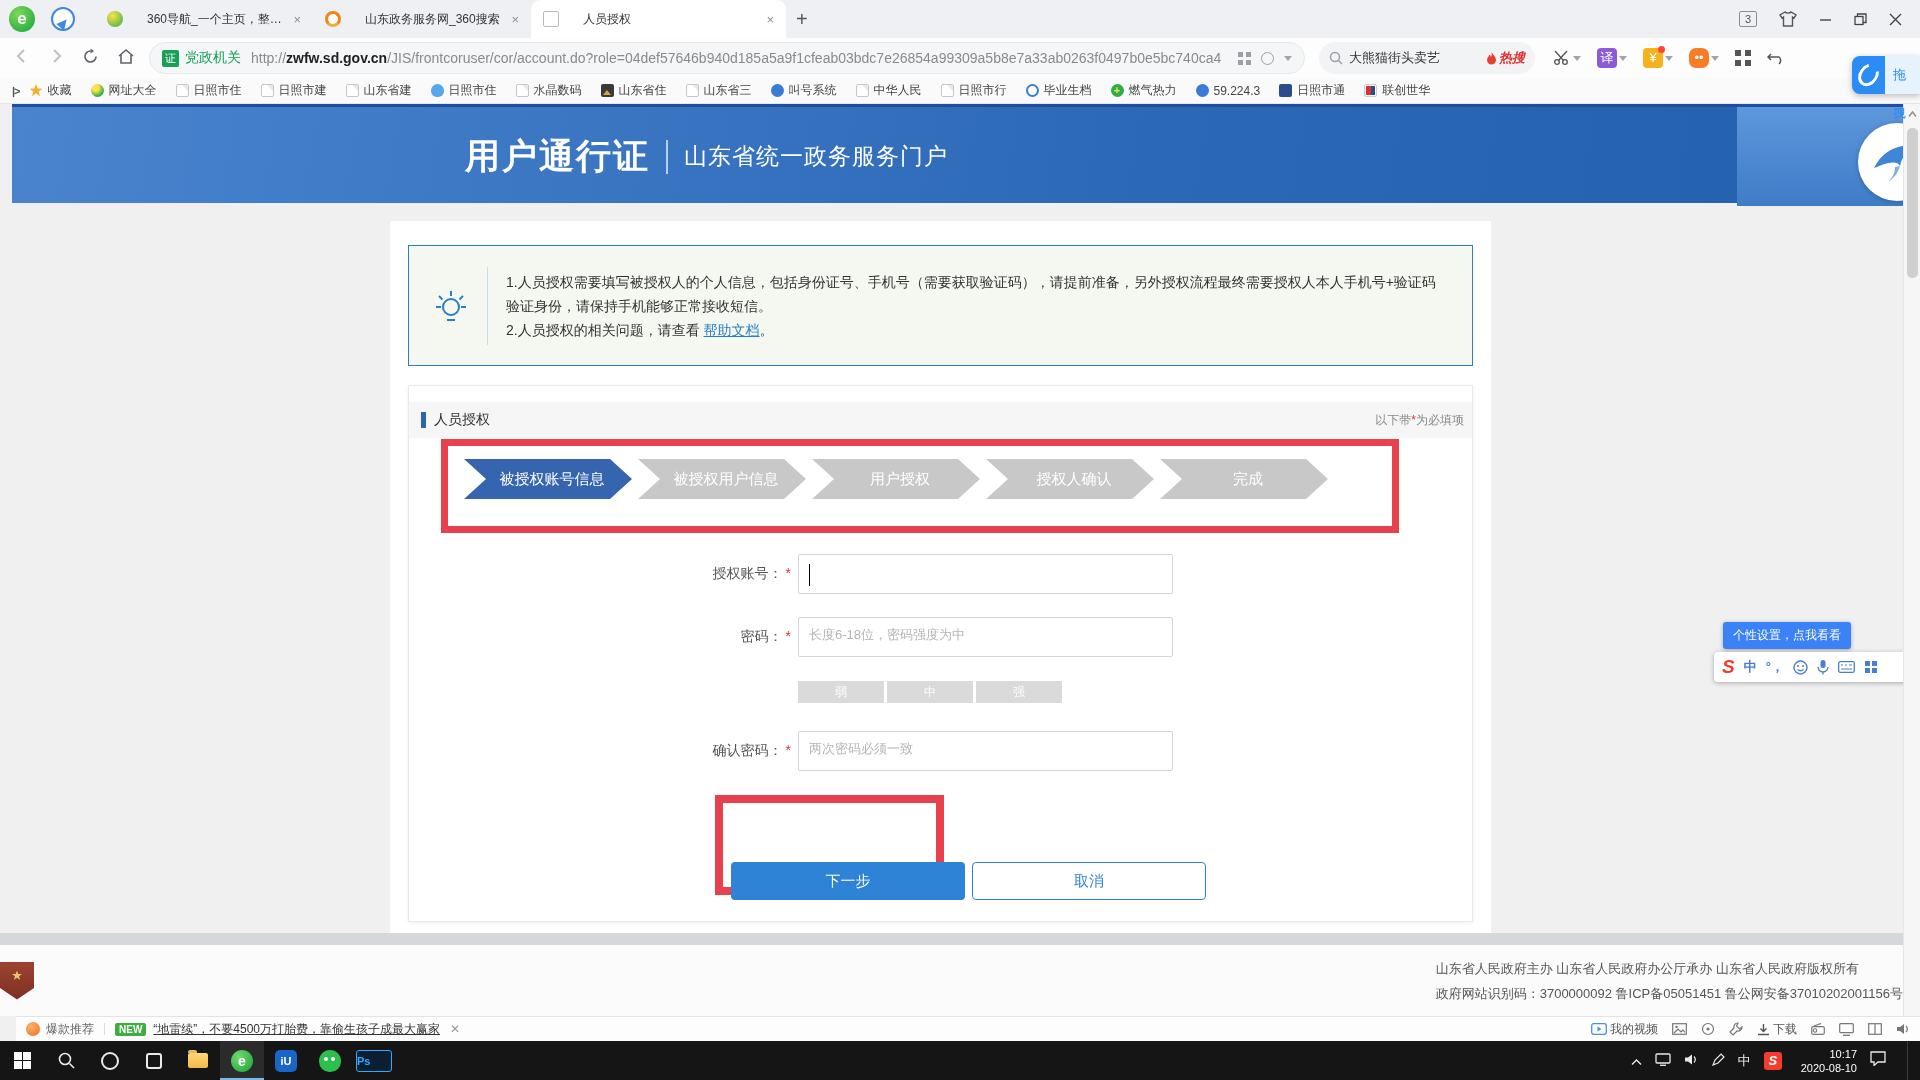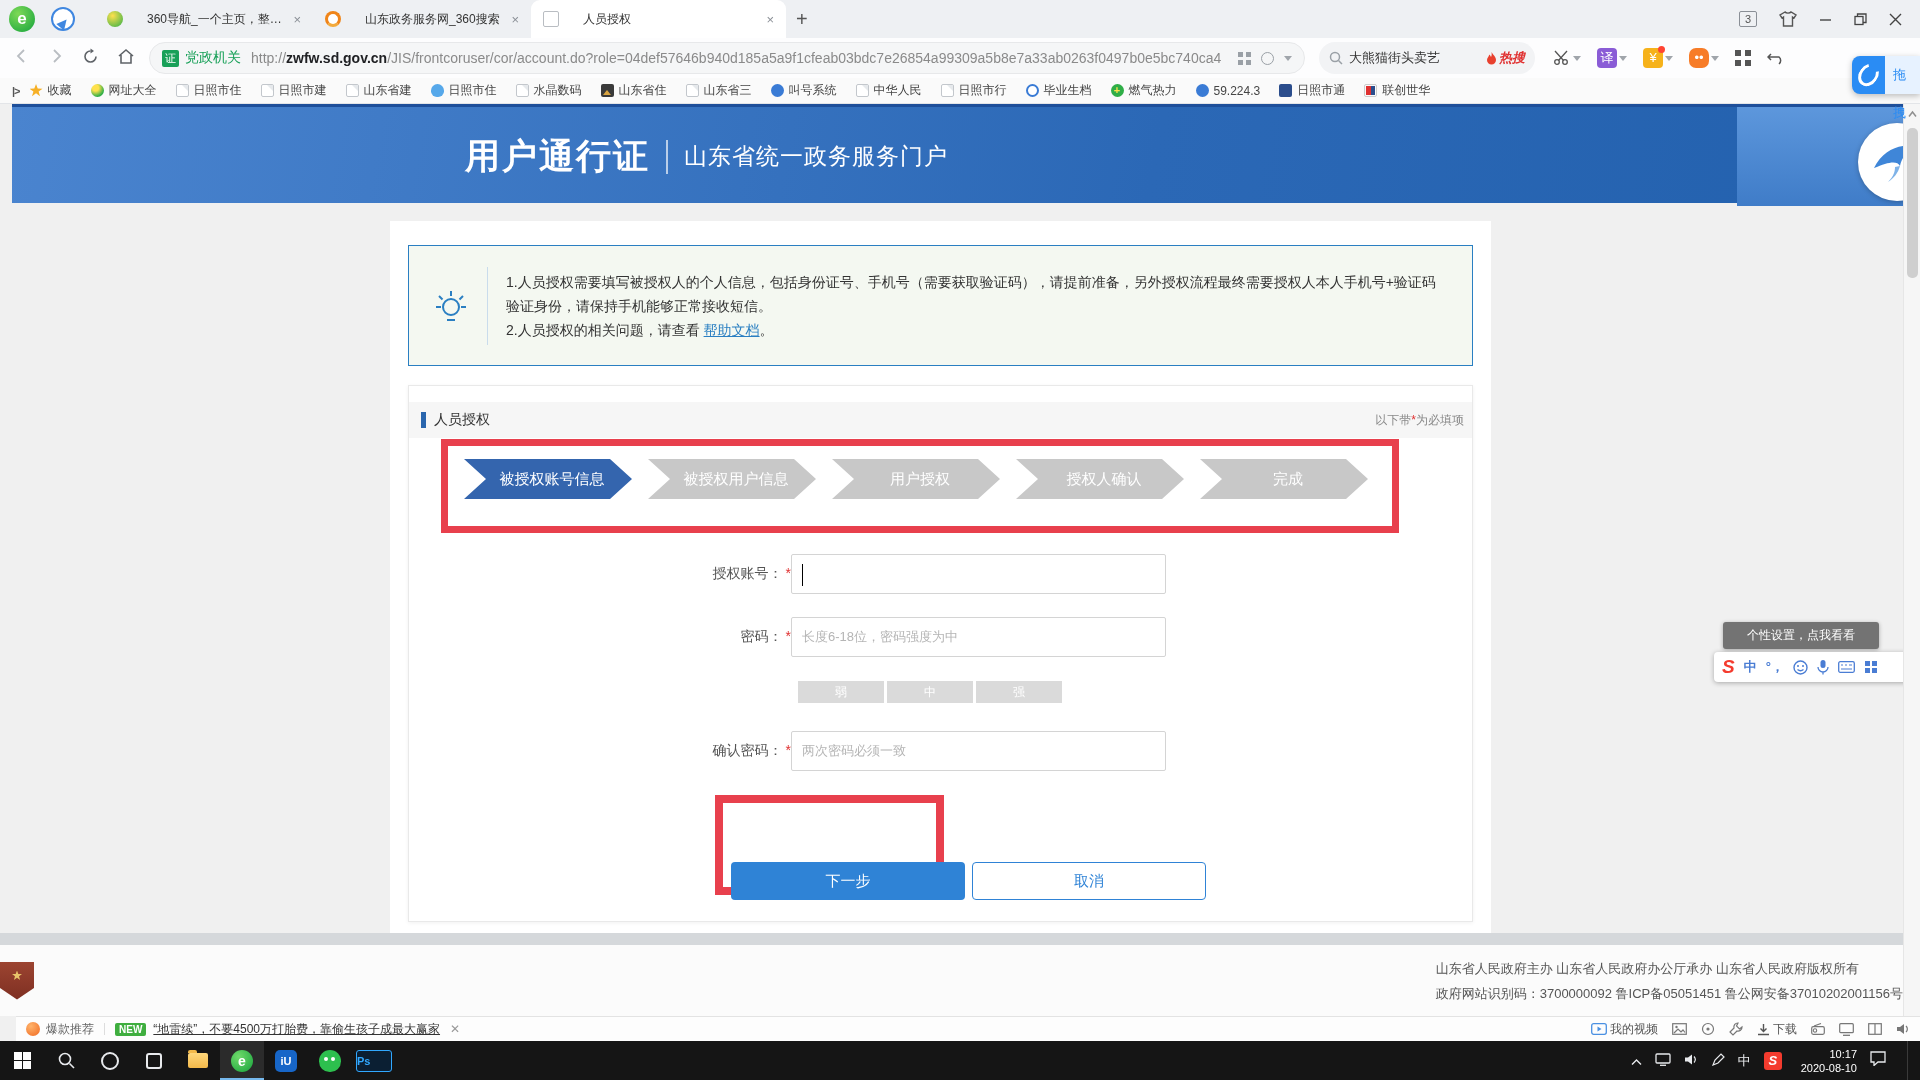--- a/index.html
+++ b/index.html
@@ -98,44 +98,44 @@
   .card-head{position:absolute;left:0;top:16px;width:100%;height:36px;background:#f6f6f6;display:flex;align-items:center;}
   .blue-bar{width:5px;height:16px;background:#2a66ad;margin:0 8px 0 12px;}
   .card-title{font-size:14px;color:#333;}
   .req-note{margin-left:auto;margin-right:8px;font-size:12px;color:#8a8a8a;}
   .req-note .star{color:#e03131;}
 
   .red-rect{position:absolute;border:7px solid #e8404d;}
   .red-rect.steps-rect{left:32px;top:53px;width:958px;height:94px;}
   .red-rect.btn-rect{left:306px;top:409px;width:229px;height:100px;border-width:8px;}
 
-  .steps{position:absolute;left:55px;top:73px;display:flex;gap:16px;}
+  .steps{position:absolute;left:55px;top:73px;display:flex;gap:6px;}
   .chev{width:168px;height:40px;color:#fff;font-size:15px;line-height:40px;text-align:center;background:#c8c8c8;clip-path:polygon(0 0,calc(100% - 22px) 0,100% 50%,calc(100% - 22px) 100%,0 100%,22px 50%);padding-left:8px;}
   .chev.active{background:#3465ae;}
 
   .frow{position:absolute;display:flex;align-items:center;}
   .flabel{width:120px;text-align:right;font-size:14px;color:#555;}
   .flabel .star{color:#e03131;margin-left:3px;}
-  .finput{width:375px;height:40px;border:1px solid #d4d4d4;border-radius:2px;background:#fff;position:relative;display:flex;align-items:center;padding:1px 10px;font-size:13px;color:#333;}
+  .finput{width:375px;height:40px;border:1px solid #d4d4d4;border-radius:2px;background:#fff;margin-left:7px;position:relative;display:flex;padding:8px 10px;font-size:13px;color:#333;}
   .finput .ph{color:#b5b5b5;}
   .caret-blink{position:absolute;left:10px;top:9px;width:1px;height:22px;background:#000;}
   .strength{position:absolute;left:389px;top:295px;display:flex;gap:3px;}
   .strength span{width:86px;height:22px;background:#dadada;color:#fff;font-size:12px;line-height:22px;text-align:center;}
   .btn{position:absolute;height:38px;width:234px;border-radius:4px;font-size:15px;line-height:38px;text-align:center;cursor:pointer;margin-top:36px;}
   .btn.primary{left:322px;top:440px;background:#2f83d6;color:#fff;}
   .btn.ghost{left:563px;top:440px;background:#fff;color:#2f83d6;border:1px solid #2f83d6;line-height:36px;}
 
   .divider-band{position:absolute;left:0;top:829px;width:100%;height:12px;background:#d5d8db;}
   .site-footer{position:absolute;left:0;top:841px;width:100%;height:71px;background:#fbfbfb;display:flex;align-items:center;justify-content:space-between;gap:22px;}
   .gov-badge{width:34px;height:38px;background:linear-gradient(#9c4431,#7e2f22);clip-path:polygon(0 0,100% 0,100% 70%,50% 100%,0 70%);position:relative;}
   .gov-badge::after{content:"";position:absolute;left:12px;top:9px;width:10px;height:10px;background:#e8c36a;clip-path:polygon(50% 0,63% 34%,100% 36%,70% 58%,81% 95%,50% 72%,19% 95%,30% 58%,0 36%,37% 34%);}
   .footer-lines{font-size:13px;color:#555;line-height:25px;}
 
   
-  .ime-tip{position:absolute;left:1723px;top:518px;background:#737373;color:#fff;font-size:12px;padding:5px 24px;border-radius:3px;box-shadow:0 1px 4px rgba(0,0,0,.3);white-space:nowrap;}
+  .ime-tip{position:absolute;left:1723px;top:518px;background:#3b82f6;color:#fff;font-size:12px;padding:5px 10px;border-radius:3px;box-shadow:0 1px 4px rgba(0,0,0,.3);white-space:nowrap;}
   .ime-bar{position:absolute;left:1714px;top:548px;height:30px;width:206px;background:#fff;border-radius:4px;box-shadow:0 1px 5px rgba(0,0,0,.3);display:flex;align-items:center;gap:9px;padding:0 8px;overflow:hidden;}
   .slogo{color:#f43b2e;font-size:19px;font-weight:bold;font-style:italic;}
   .ime-ic{color:#4a7dd4;font-size:13px;font-weight:bold;display:flex;align-items:center;}
 
   
   .scrollbar{position:absolute;left:1903px;top:104px;width:17px;height:937px;background:#f6f6f6;border-left:1px solid #e6e6e6;}
   .sb-arrow{position:absolute;left:4px;width:9px;height:9px;color:#8f8f8f;}
   .sb-thumb{position:absolute;left:3px;top:24px;width:11px;height:150px;background:#cfcfcf;border-radius:5px;}
 
   

